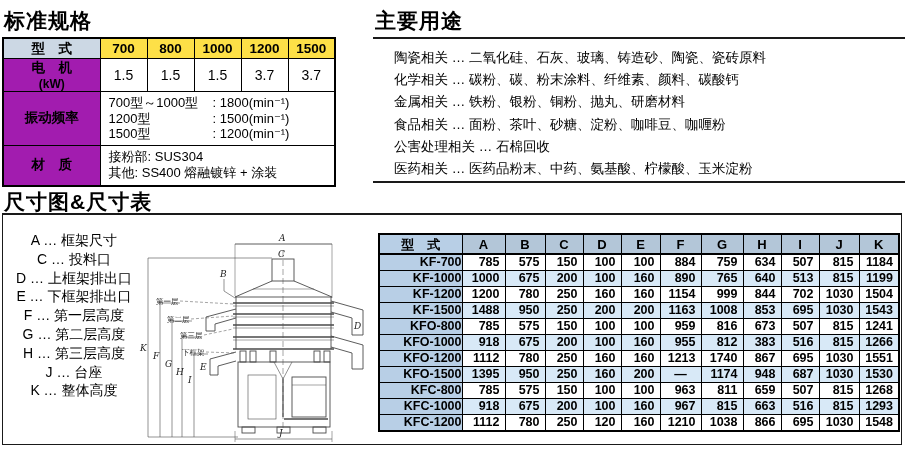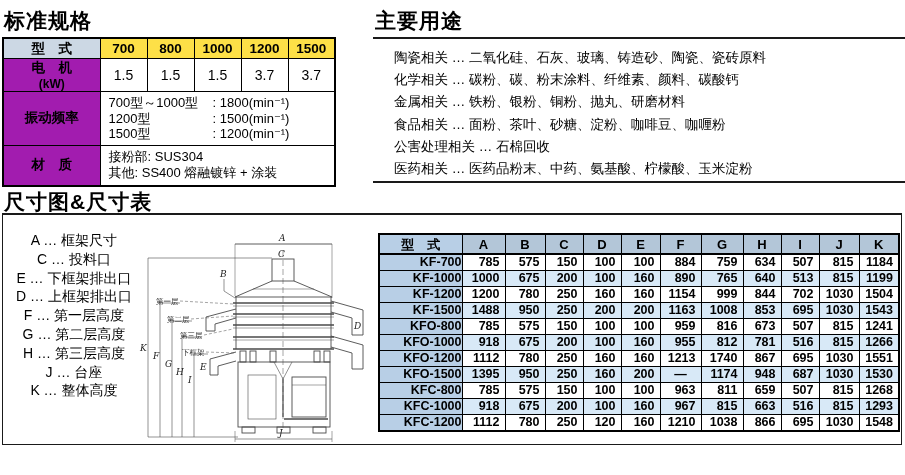--- a/index.html
+++ b/index.html
@@ -124,22 +124,22 @@
   <div class="use-item">公害处理相关 … 石棉回收</div>
   <div class="use-item">医药相关 … 医药品粉末、中药、氨基酸、柠檬酸、玉米淀粉</div>
 </div>
 
 <h2 class="dims-title">尺寸图&amp;尺寸表</h2>
 <div class="dims-box"></div>
 
 <ul class="legend">
   <li>A … 框架尺寸</li>
   <li>C … 投料口</li>
+  <li>D … 上框架排出口</li>
   <li>E … 下框架排出口</li>
-  <li>D … 上框架排出口</li>
   <li>F … 第一层高度</li>
   <li>G … 第二层高度</li>
   <li>H … 第三层高度</li>
   <li>J … 台座</li>
   <li>K … 整体高度</li>
 </ul>
 
 <svg class="drawing" width="242" height="226" viewBox="0 0 242 226">
   <g stroke="#4a4a4a" stroke-width="0.9" fill="none">
 
@@ -353,21 +353,21 @@
       </tr>
   <tr>
         <th class="m">KFO-1000</th>
         <td>918</td>
         <td>675</td>
         <td>200</td>
         <td>100</td>
         <td>160</td>
         <td>955</td>
         <td>812</td>
-        <td>781</td>
+        <td>383</td>
         <td>516</td>
         <td>815</td>
         <td>1266</td>
       </tr>
   <tr>
         <th class="m">KFO-1200</th>
         <td>1112</td>
         <td>780</td>
         <td>250</td>
         <td>160</td>

